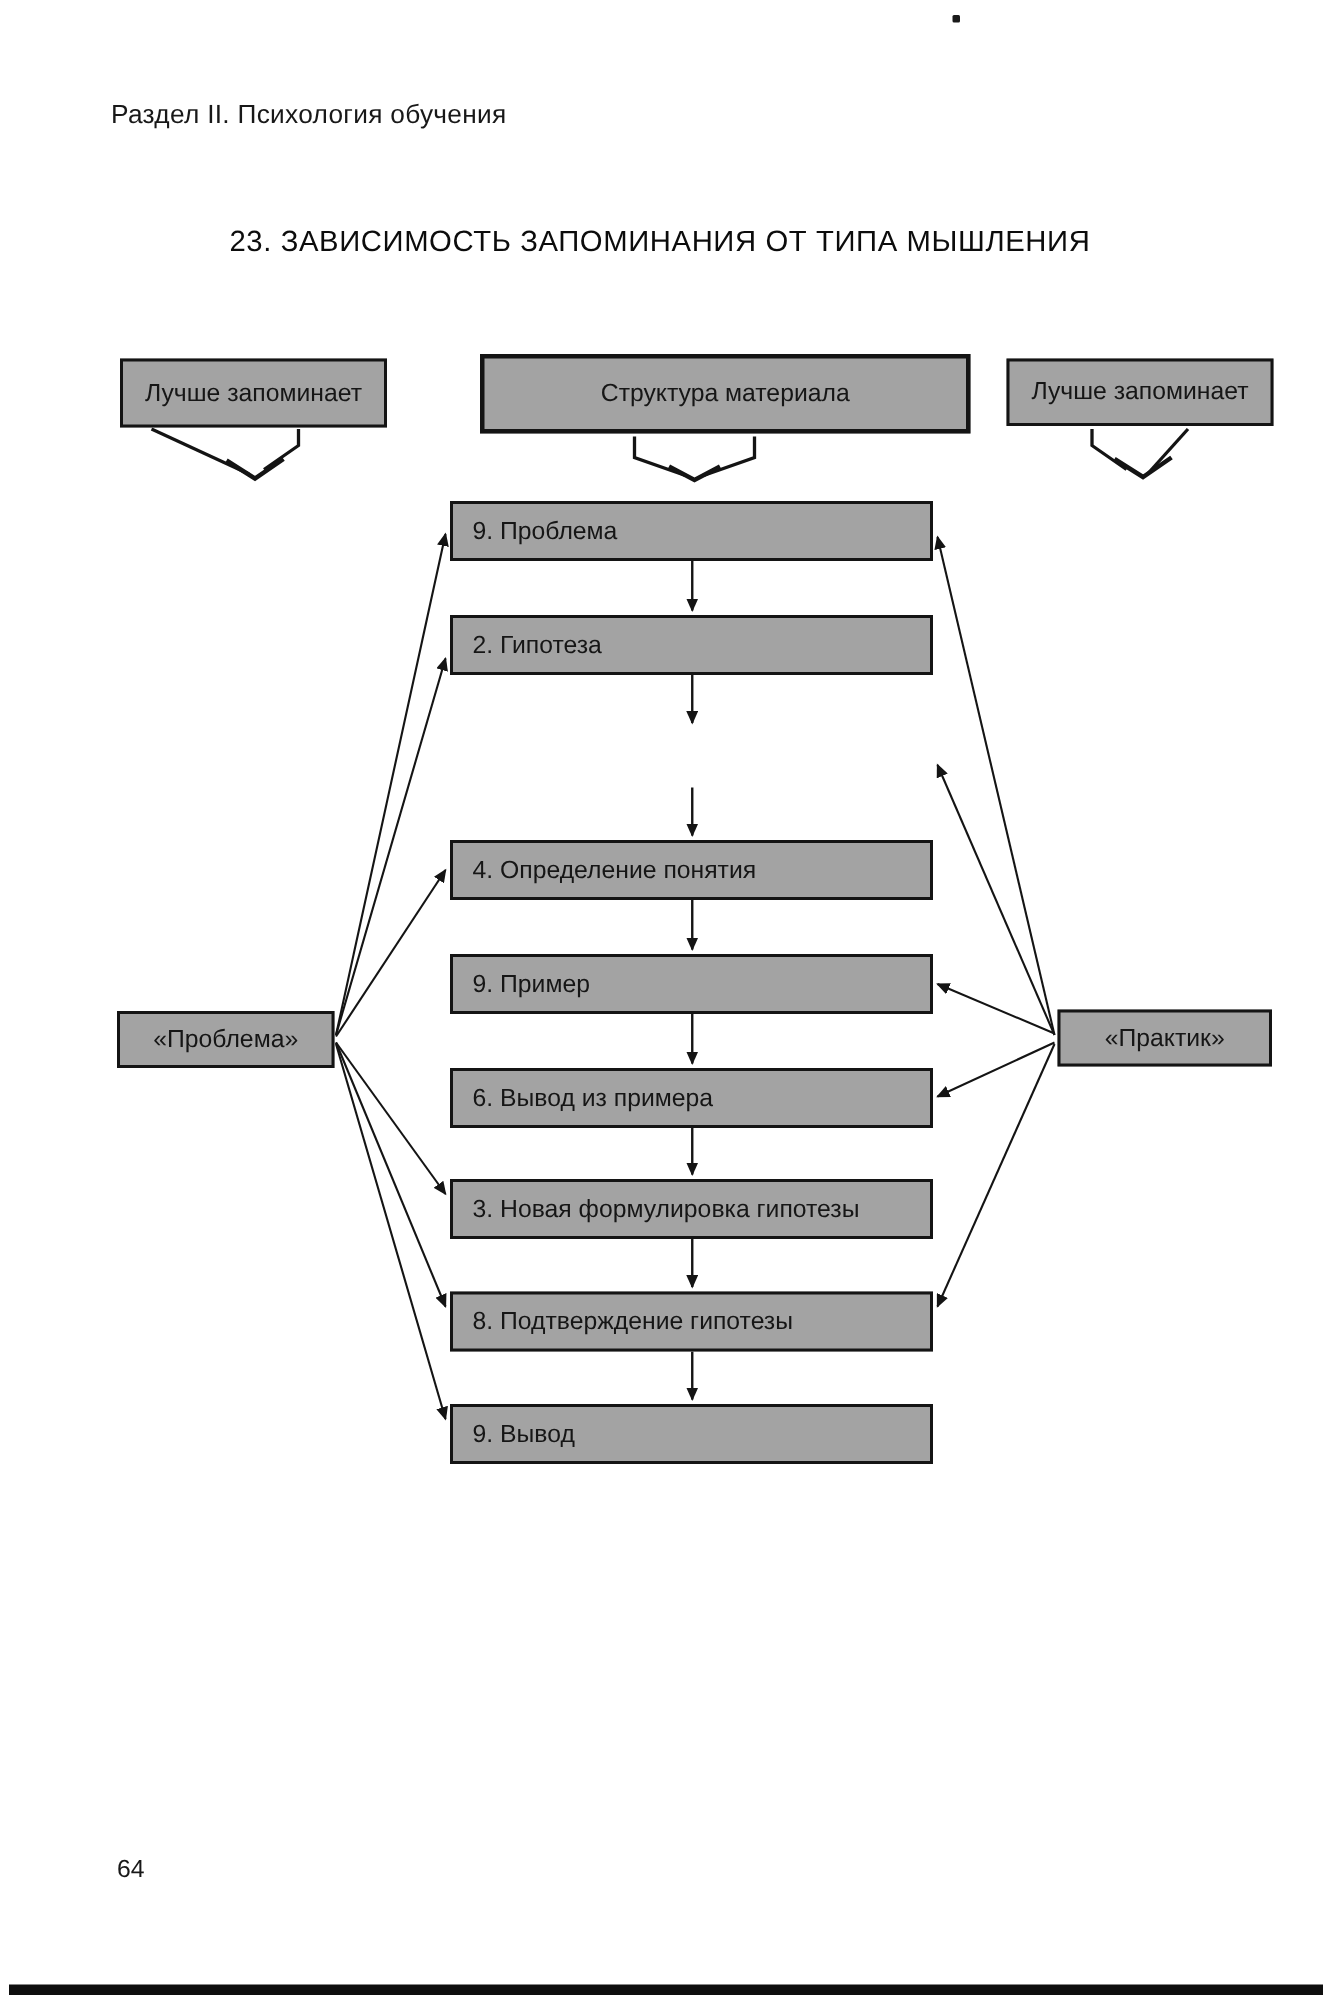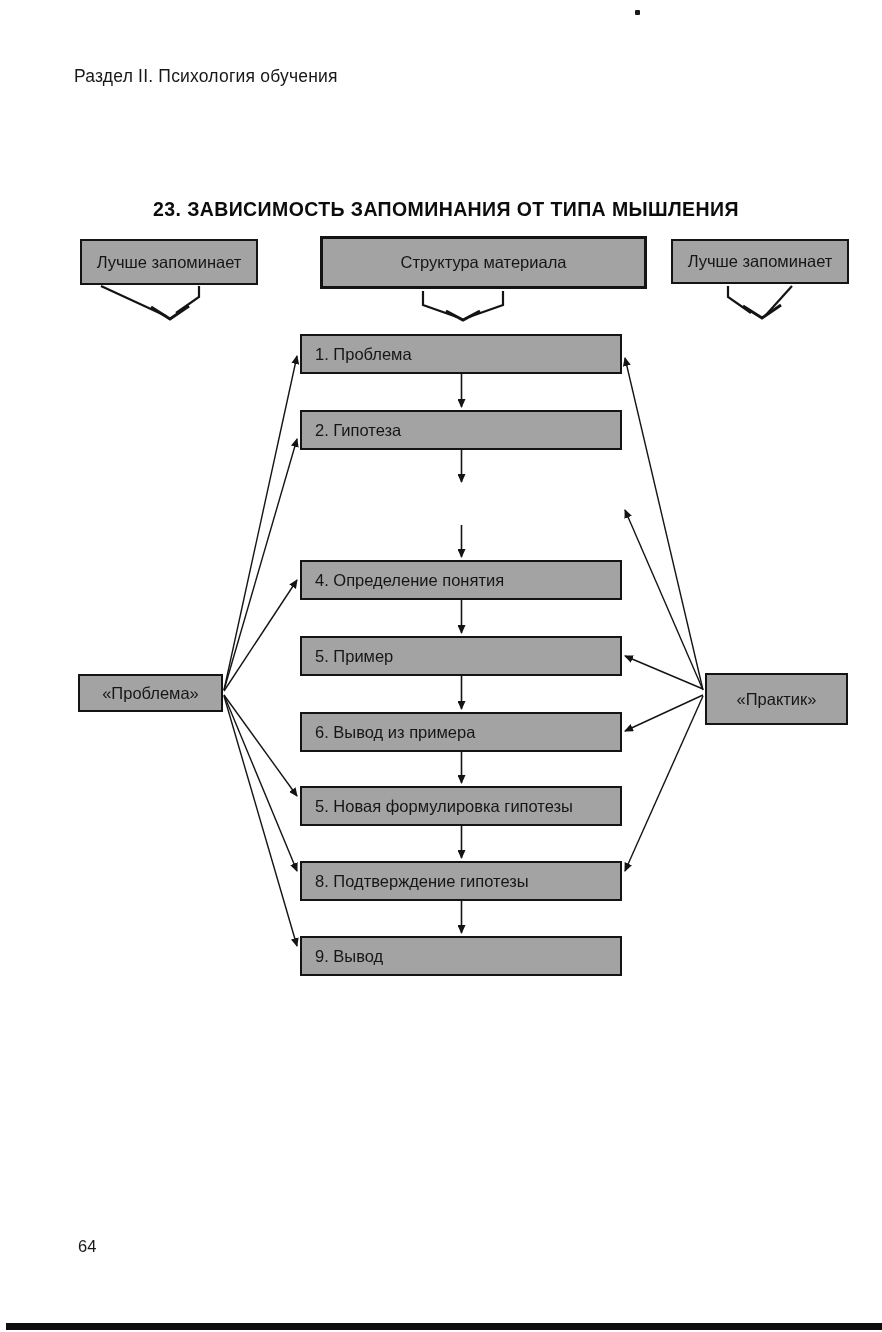--- a/index.html
+++ b/index.html
@@ -12,25 +12,24 @@
     overflow:hidden;
   }
   .abs{position:absolute;}
   .hdr{
     font-size:17.5px;
     letter-spacing:0.2px;
     color:#181818;
   }
   .ttl{
     font-size:19.5px;
-    font-weight:bold;
+    font-weight:normal;
     letter-spacing:0.4px;
     color:#0c0c0c;
     white-space:nowrap;
-    margin-top:48px;
   }
   .box{
     position:absolute;
     border:2px solid #141414;
     background:#a3a3a3;
     display:flex;
     align-items:center;
     box-sizing:border-box;
     font-size:16.5px;
     color:#161616;
@@ -114,49 +113,49 @@
 
   <div class="box center-text thick" style="left:299px;top:236px;width:327px;height:53px;">
     <span>Структура материала</span>
   </div>
 
   <div class="box center-text" style="left:671px;top:239px;width:178px;height:45px;">
     <span>Лучше запоминает</span>
   </div>
 
   <div class="box step" style="left:300px;top:334px;width:322px;height:40px;">
-    <span>1. Проблема</span>
+    <span>9. Проблема</span>
   </div>
   <div class="box step" style="left:300px;top:410px;width:322px;height:40px;">
     <span>2. Гипотеза</span>
   </div>
   <div class="box step" style="left:300px;top:560px;width:322px;height:40px;">
     <span>4. Определение понятия</span>
   </div>
   <div class="box step" style="left:300px;top:636px;width:322px;height:40px;">
-    <span>5. Пример</span>
+    <span>9. Пример</span>
   </div>
   <div class="box step" style="left:300px;top:712px;width:322px;height:40px;">
     <span>6. Вывод из примера</span>
   </div>
   <div class="box step" style="left:300px;top:786px;width:322px;height:40px;">
-    <span>5. Новая формулировка гипотезы</span>
+    <span>3. Новая формулировка гипотезы</span>
   </div>
   <div class="box step" style="left:300px;top:861px;width:322px;height:40px;">
     <span>8. Подтверждение гипотезы</span>
   </div>
   <div class="box step" style="left:300px;top:936px;width:322px;height:40px;">
     <span>9. Вывод</span>
   </div>
 
   <div class="box center-text" style="left:78px;top:674px;width:145px;height:38px;">
     <span>«Проблема»</span>
   </div>
 
-  <div class="box center-text" style="left:705px;top:673px;width:143px;height:52px;">
+  <div class="box center-text" style="left:705px;top:673px;width:143px;height:38px;">
     <span>«Практик»</span>
   </div>
 
   <div class="abs pagenum" style="left:78px;top:1237px;">64</div>
 
   <div class="scanbar" style="left:6px;top:1323px;width:876px;height:7px;"></div>
 
 </div>
 
 </body></html>

